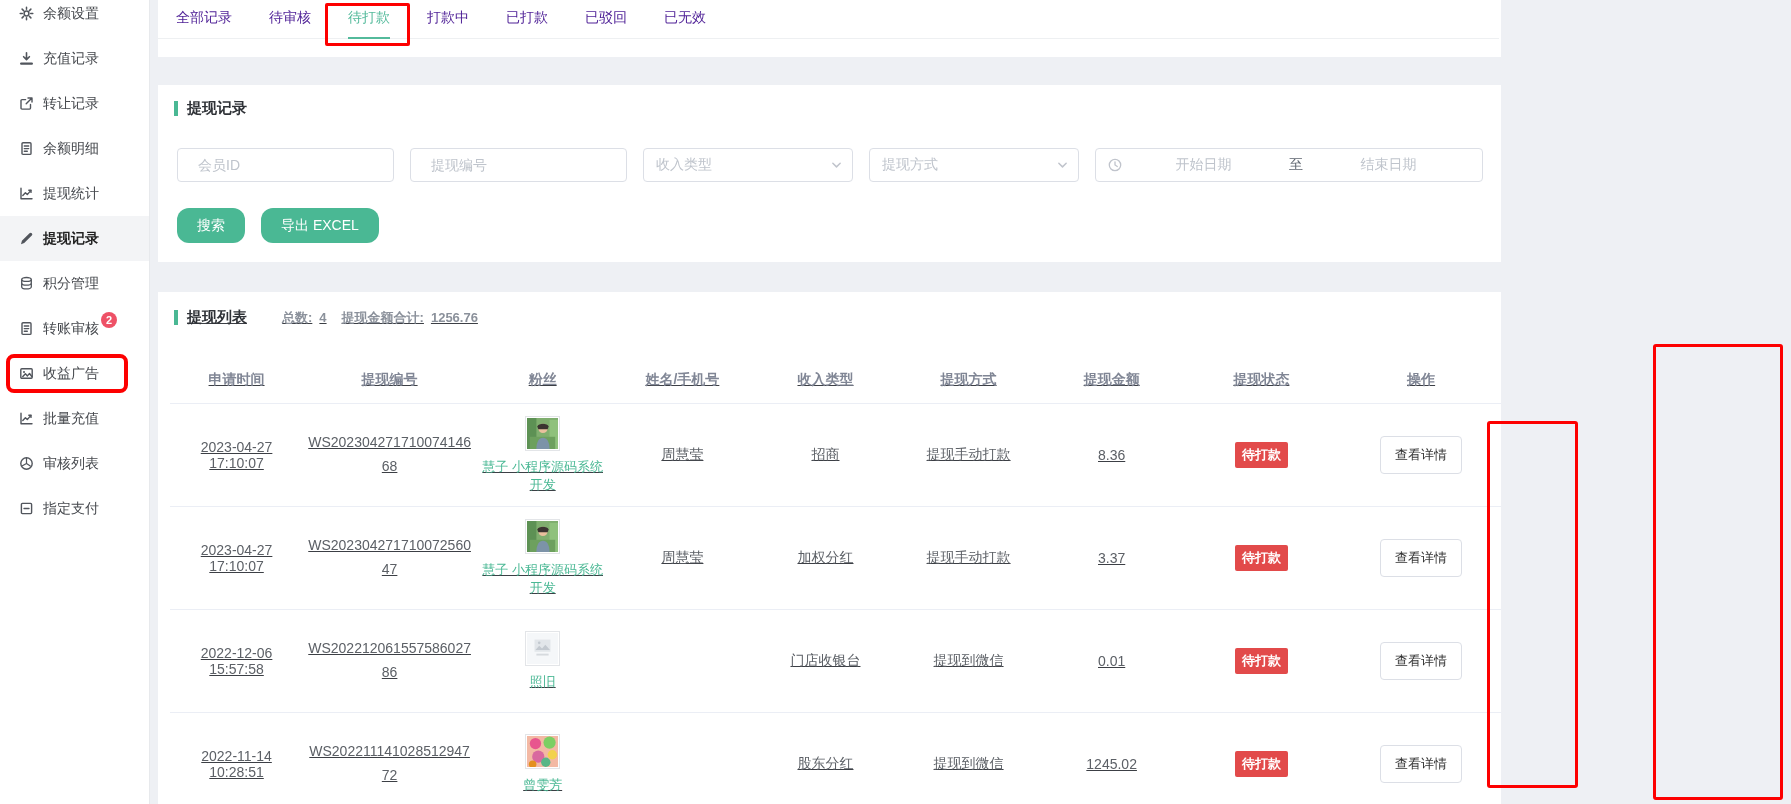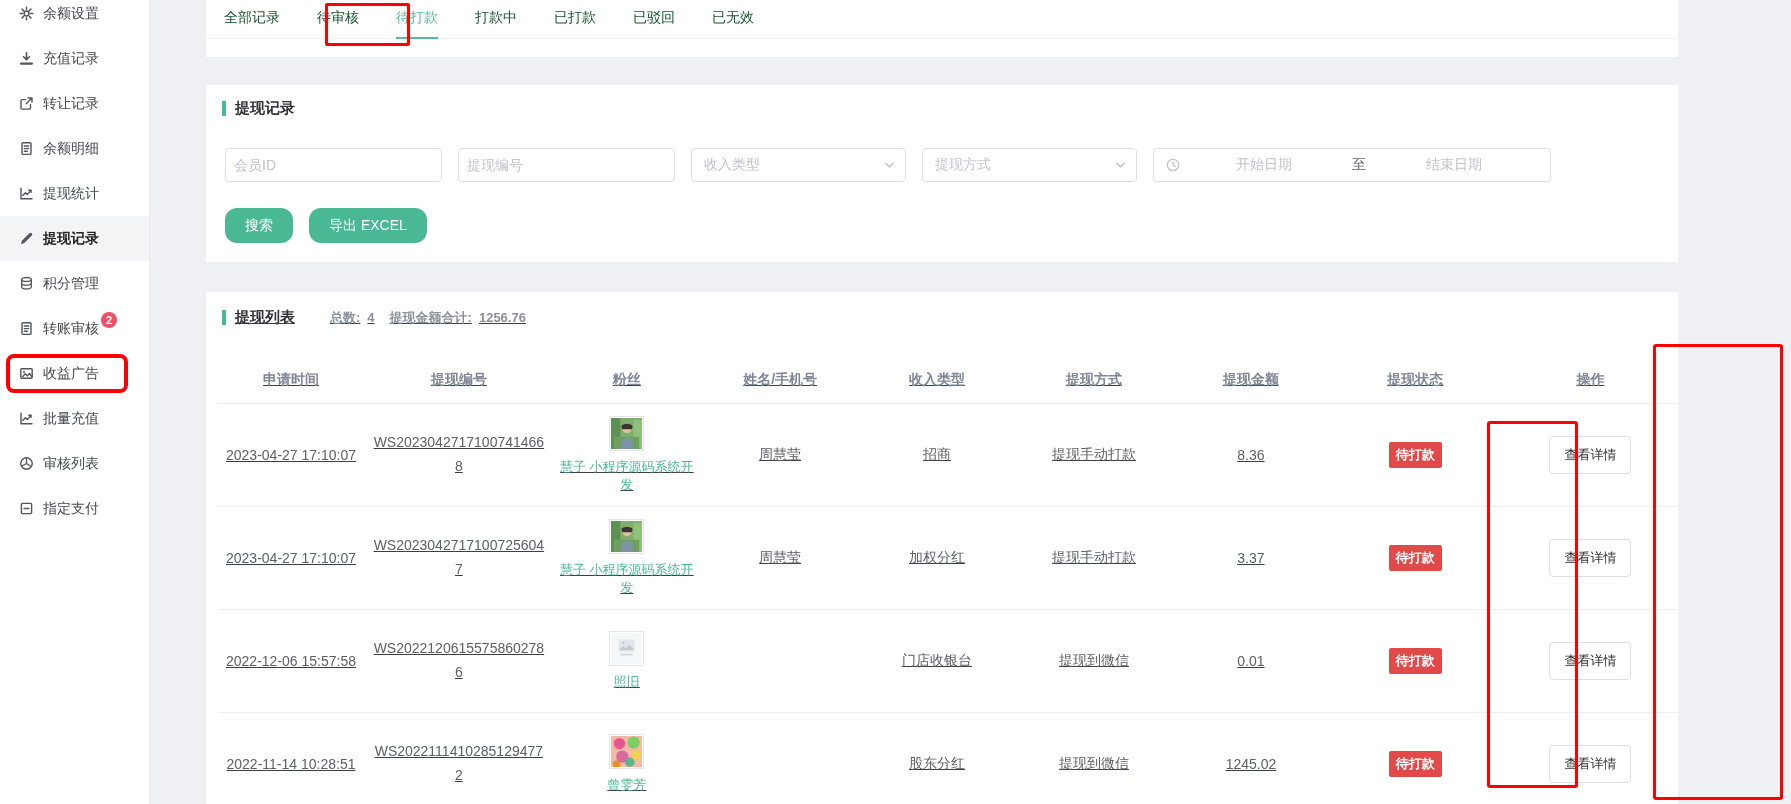--- a/index.html
+++ b/index.html
@@ -1,51 +1,51 @@
 <!DOCTYPE html>
 <html><head>
 <meta charset="utf-8">
 <style>
   * { box-sizing: border-box; margin: 0; padding: 0; }
   html,body { width:1791px; height:804px; overflow:hidden; }
   body { font-family:"Liberation Sans","DejaVu Sans",sans-serif; background:#eef0f4; color:#3c3f45; }
-  .app { display:flex; width:1678px; height:804px; position:relative;gap:48px; }
+  .app { display:flex; width:1501px; height:804px; position:relative; }
 
   
   .sidebar { width:150px; background:#fff; border-right:1px solid #e7e9ec; height:100%; overflow:hidden; }
   .side-list { margin-top:-9px; }
   .side-item { height:45px; display:flex; align-items:center; padding-left:18px; font-size:14px; color:#45484d; cursor:pointer; position:relative; }
   .side-item .icn { width:16px; height:16px; margin-right:9px; display:inline-flex; align-items:center; justify-content:center; color:#51555c; flex:none; }
   .side-item .icn svg { width:15px; height:15px; }
   .side-item.active { background:#f3f4f6; font-weight:bold; color:#222; }
   .num-badge { display:inline-block; background:#ee5166; color:#fff; font-size:11px; font-weight:bold; min-width:16px; height:16px; line-height:16px; text-align:center; border-radius:9px; transform:translateY(-9px); margin-left:2px; }
 
   
   .main { flex:1; padding-left:8px; display:flex; flex-direction:column; min-width:0; }
   .panel { background:#fff; width:100%; }
   .panel-tabs { height:57px; }
   .gap1 { height:28px; } .gap2 { height:30px; }
   .panel-search { height:177px; padding:14px 18px 0 12px; }
   .panel-list { flex:1; padding:16px 0 0 12px; overflow:hidden;text-decoration:underline; }
 
   
   .tabs { display:flex; gap:37px; padding:9px 18px 0 18px; border-bottom:1px solid #eef0f2; margin-right:2px; }
-  .tab { font-size:14px; color:#14532d; padding-bottom:11px; cursor:pointer; position:relative; }
+  .tab { font-size:14px; color:#4c1d95; padding-bottom:11px; cursor:pointer; position:relative; }
   .tab.active { color:#53ba9b; }
   .tab.active::after { content:""; position:absolute; left:0; right:0; bottom:-1px; height:2px; background:#53ba9b; }
 
   
   .sec-title { display:flex; align-items:center; gap:9px; padding-left:4px; }
   .sec-bar { width:4px; height:15px; background:#4ab894; flex:none; }
   .sec-text { font-size:15px; font-weight:bold; color:#2f3237; }
   .sec-summary { margin-left:26px; font-size:13px; font-weight:bold; color:#8b919b; display:flex; gap:7px; align-items:baseline; }
 
   
   .filter-row { display:flex; gap:16px; margin-top:30px; padding-left:7px; }
-  .f-input { width:217px; height:34px; border:1px solid #dcdfe6; border-radius:4px; padding:0 8px; font-size:14px; color:#333; font-family:inherit; outline:none; background:#fff; }
+  .f-input { width:217px; height:34px; border:1px solid #dcdfe6; border-radius:4px; padding:0 20px; font-size:14px; color:#333; font-family:inherit; outline:none; background:#fff; }
   .f-input::placeholder { color:#bfc4cc; }
   .f-select { width:215px; height:34px; border:1px solid #dcdfe6; border-radius:4px; padding:0 10px 0 12px; font-size:14px; color:#bfc4cc; display:flex; align-items:center; justify-content:space-between; background:#fff; cursor:pointer; }
   .f-select svg { width:11px; height:11px; color:#c0c4cc; }
   .f-date { width:398px; height:34px; border:1px solid #dcdfe6; border-radius:4px; display:flex; align-items:center; padding:0 12px; font-size:14px; background:#fff; cursor:pointer; }
   .f-date .clock { width:14px; height:14px; color:#c0c4cc; flex:none; }
   .f-date .ph { flex:1; text-align:center; color:#bfc4cc; }
   .f-date .sep { color:#5f6670; padding:0 4px; }
   .btn-row { display:flex; gap:16px; margin-top:26px; padding-left:7px; }
   .btn-green { background:#4ab894; color:#fff; border:none; border-radius:12px; height:35px; padding:0 20px; font-size:14px; font-family:inherit; cursor:pointer; }
 

